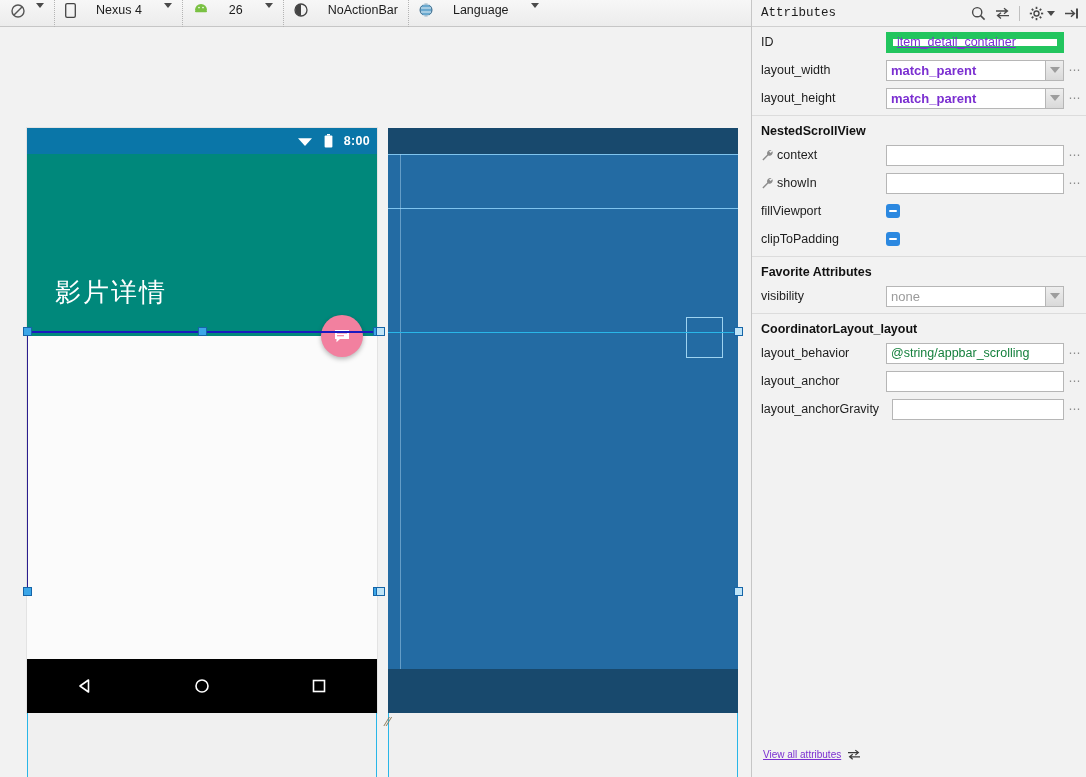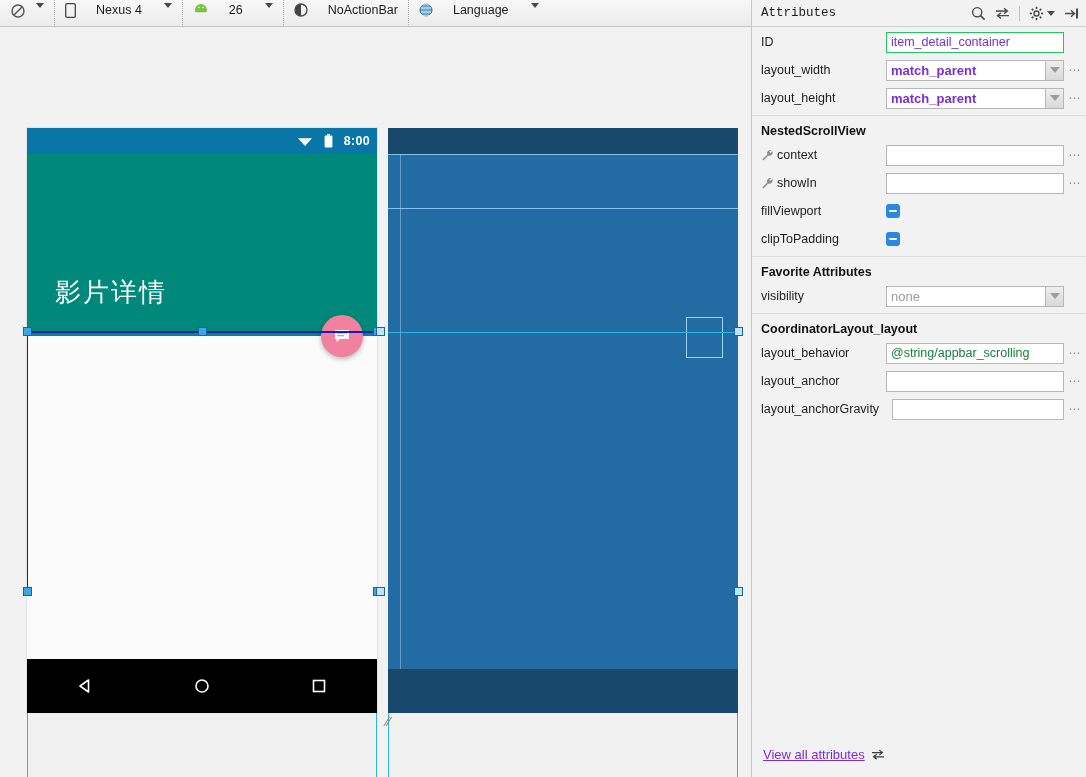--- a/index.html
+++ b/index.html
@@ -134,21 +134,21 @@
     display: flex; align-items: center; gap: 4px;
   }
   .row-label.clip { width: 131px; }
   .field { flex: 1; display: flex; align-items: center; }
 
   .txt {
     height: 21px; background: #ffffff; border: 1px solid #b6b6b6;
     display: flex; align-items: center; padding: 0 4px;
     font-size: 12.5px; color: #7b2fd1; width: 100%;
   }
-  .txt.id { border: 1px solid #22c55e; }
+  .txt.id { border: 7px solid #22c55e; text-decoration: underline; }
   .txt.res { color: #15803d; }
 
   .combo { display: flex; align-items: center; width: 100%; }
   .combo .val {
     flex: 1; height: 21px; background: #ffffff; border: 1px solid #b6b6b6; border-right: none;
     display: flex; align-items: center; padding: 0 4px;
     font-size: 13px; color: #7b2fd1; font-weight: bold;
   }
   .combo .val.placeholder { color: #9b9b9b; font-weight: normal; }
   .combo .arrow {
@@ -176,21 +176,21 @@
     width: 14px; height: 14px; border-radius: 3px; background: #2b88e0;
     display: flex; align-items: center; justify-content: center;
   }
   .cbox i { width: 8px; height: 2px; background: #ffffff; border-radius: 1px; }
 
   .attrs-foot {
     position: absolute; left: 0; right: 0; bottom: 0; height: 46px;
     display: flex; align-items: center; padding-left: 11px; gap: 6px;
   }
   .link {
-    color: #7b2fd1; font-size: 13px; text-decoration: underline; cursor: pointer;
+    color: #7b2fd1; font-size: 10px; text-decoration: underline; cursor: pointer;
   }
   .wrench { color: #8c8c8c; }
 </style>
 </head>
 <body>
 
 <div id="app">
 
   <div class="toolbar">
     <div class="tb-group">

